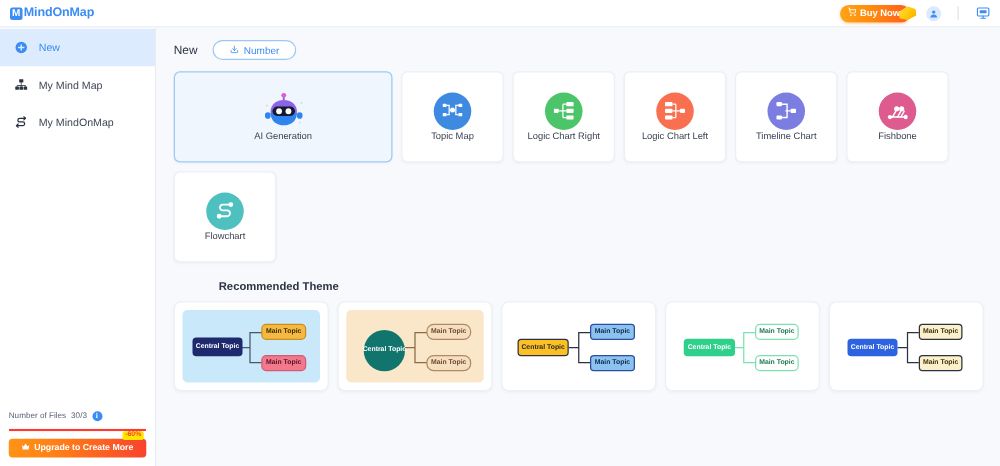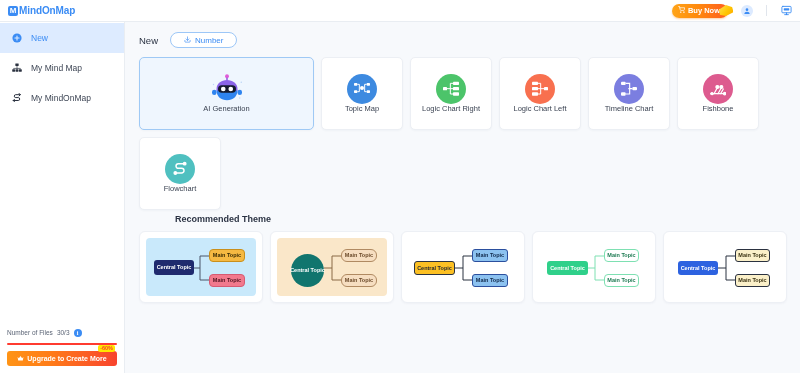--- a/index.html
+++ b/index.html
@@ -112,21 +112,21 @@
     box-shadow: 0 1px 2px rgba(40,60,90,.035);
   }
   .card.wide { width: 175px; }
   .card.selected { background: #eff6fe; border: 1px solid #9fc9f5; }
   .card-label { font-size: 7.5px; color: #3b4352; text-align: center; }
   .card-icon { width: 30px; height: 30px; border-radius: 50%; display: flex; align-items: center; justify-content: center; }
 
   .robot { width: 38px; height: 30px; position: relative; }
 
   
-  .theme-title { font-size: 9px; color: #2c3444; font-weight: bold; margin: 4px 0 7px 0; padding-left: 36px; }
+  .theme-title { font-size: 9px; color: #2c3444; font-weight: bold; margin: 14px 0 7px 0; padding-left: 36px; }
   .themes { display: flex; gap: 7px; }
   .theme-card {
     width: 124px; height: 72px; border-radius: 6px;
     border: 1px solid #edf0f5; background: #fff;
     position: relative; overflow: hidden; cursor: pointer;
     box-shadow: 0 1px 2px rgba(40,60,90,.04);
   }
   .theme-inner { position: absolute; inset: 6px; border-radius: 4px; }
   .node {
     position: absolute; display: flex; align-items: center; justify-content: center;

